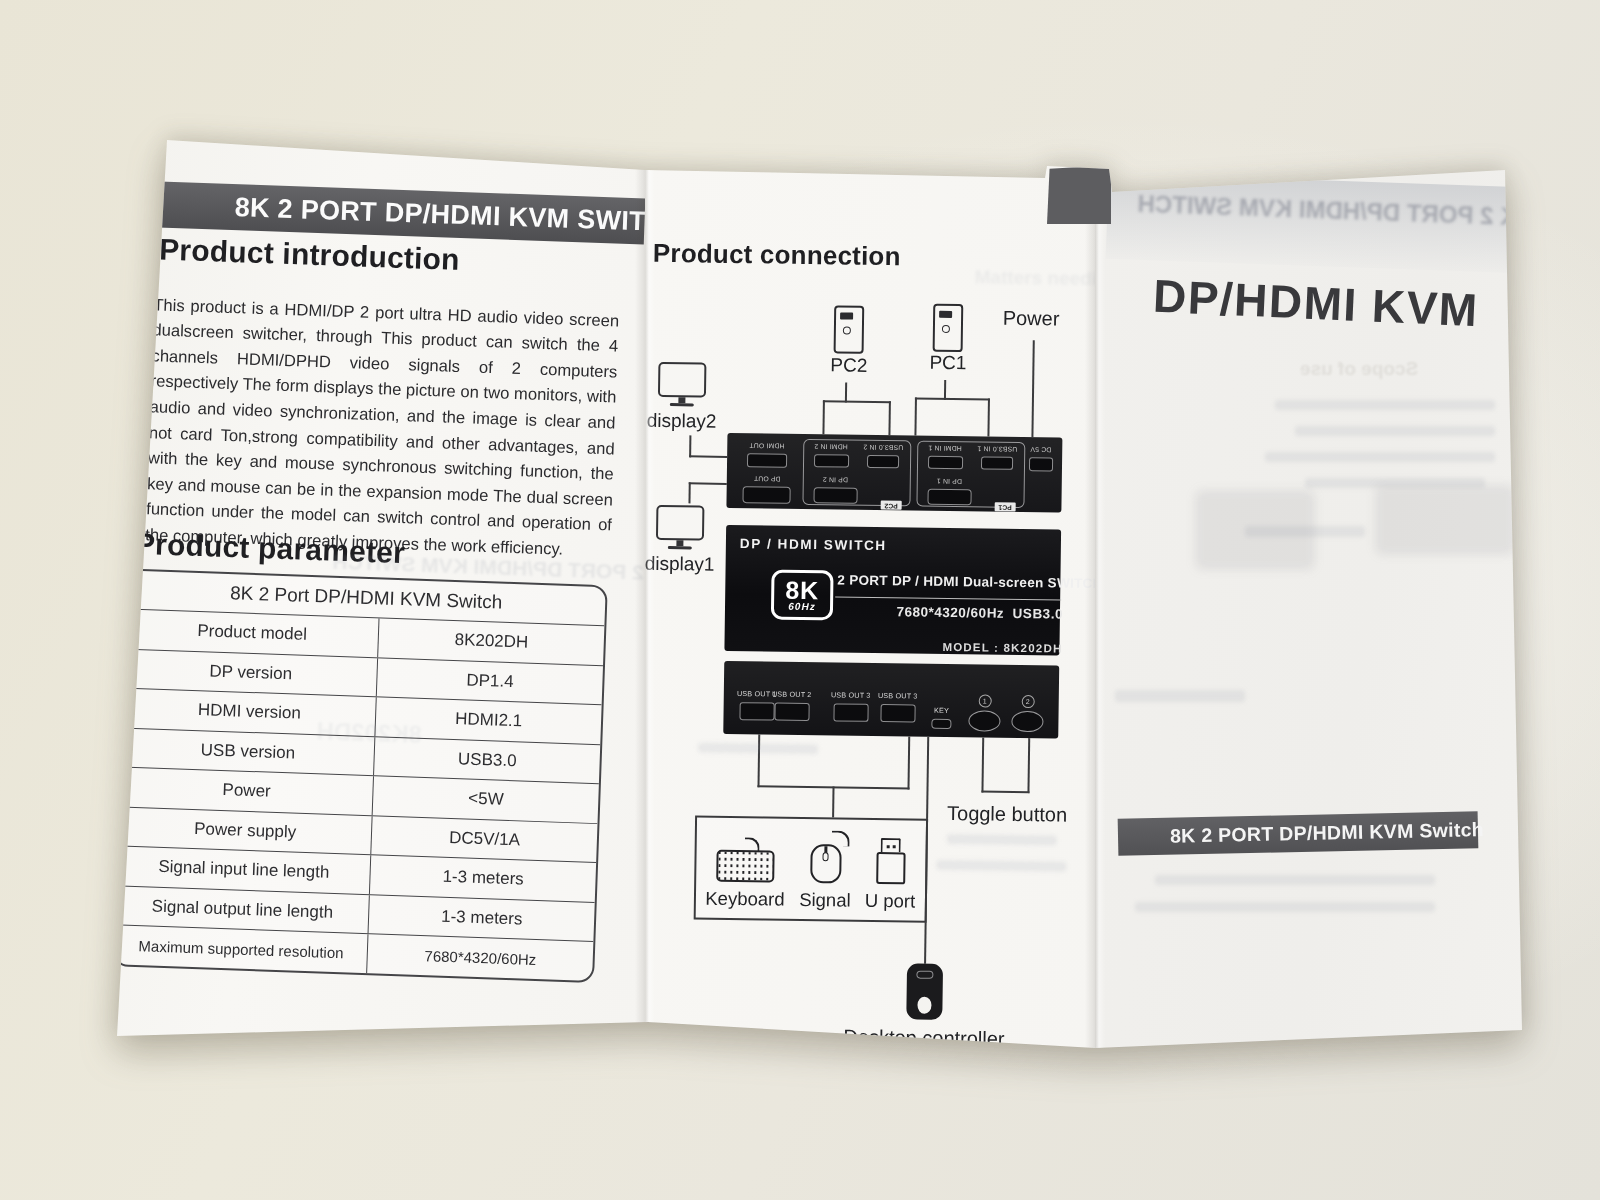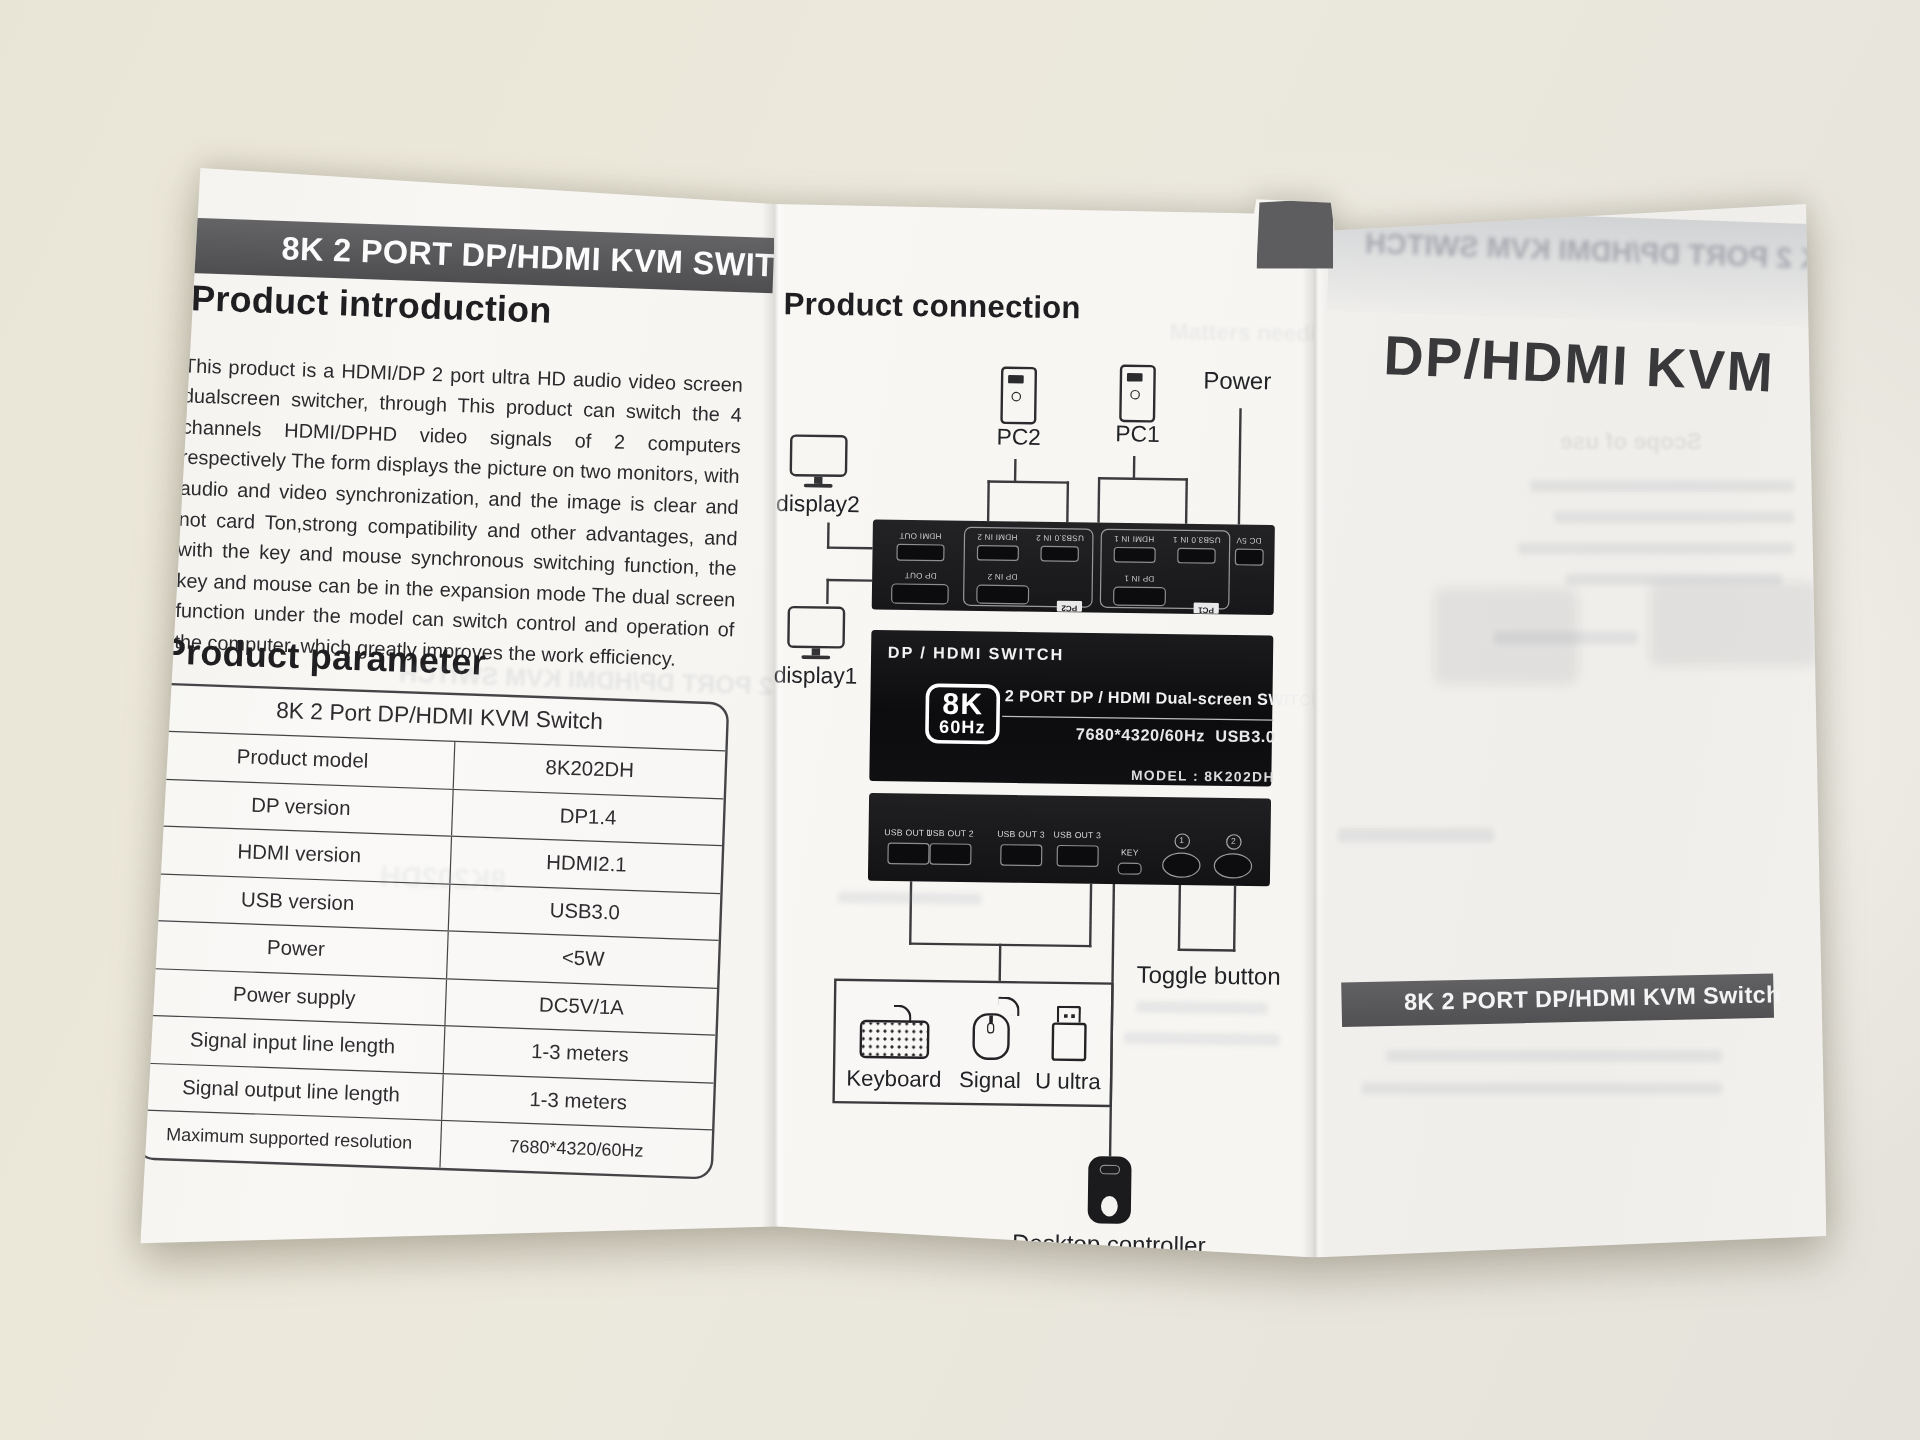--- a/index.html
+++ b/index.html
@@ -66,21 +66,21 @@
   .plabel{font-size:6.8px;color:#cbcbcb;white-space:nowrap;transform:rotate(180deg);letter-spacing:.2px;}
   .jack{border:1.3px solid #8e8e90;border-radius:3px;background:#0c0c0e;}
   .pgroup{position:absolute;top:5px;height:64px;width:106px;border:1.2px solid #9a9a9c;border-radius:6px;}
   .ptag{position:absolute;bottom:-4px;background:#e9e9e9;color:#1a1a1a;font-size:6.8px;font-weight:700;
     padding:0 4px;line-height:8.5px;transform:rotate(180deg);border-radius:1px;}
   .body{top:394px;height:126px;background:linear-gradient(180deg,#1b1b1e,#0c0c0f 55%,#101013);}
   .brand{position:absolute;left:14px;top:11px;color:#f2f2f2;font-weight:700;font-size:13.5px;letter-spacing:1.6px;white-space:nowrap;}
   .badge{position:absolute;left:46px;top:44px;width:56px;height:44px;border:3px solid #fff;border-radius:11px;
     display:flex;flex-direction:column;align-items:center;justify-content:center;color:#fff;}
   .badge .b8k{font-size:25px;font-weight:700;line-height:22px;letter-spacing:1px;}
-  .badge .b60{font-size:15px;font-weight:700;letter-spacing:1px;}
+  .badge .b60{font-size:10px;font-weight:700;letter-spacing:1px;font-style:italic;}
   .bline1{position:absolute;left:112px;top:46px;width:228px;color:#f0f0f0;font-weight:700;font-size:13.5px;
     letter-spacing:.3px;white-space:nowrap;}
   .brule{position:absolute;left:110px;top:70px;width:226px;height:1.4px;background:#bdbdbd;}
   .bline2{position:absolute;left:112px;top:77px;width:226px;color:#e8e8e8;font-weight:700;font-size:13.5px;
     text-align:right;letter-spacing:.5px;white-space:pre;}
   .bline3{position:absolute;left:112px;top:113px;width:226px;color:#dcdcdc;font-weight:700;font-size:11.5px;
     text-align:right;letter-spacing:1.2px;}
   .front{top:530px;height:73px;background:linear-gradient(180deg,#202022,#131316);}
   .flabel{font-size:7.2px;color:#d9d9d9;white-space:nowrap;letter-spacing:.2px;}
   .nb{width:11px;height:11px;border:1px solid #a8a8a8;border-radius:50%;color:#cfcfcf;font-size:7px;
@@ -337,21 +337,21 @@
               <span class="km-label">Signal</span>
             </div>
             <div class="km-item" style="left:162px;width:64px;">
               <span style="display:flex;flex-direction:column;align-items:center;">
                 <span class="ud-cap">
                     <i></i>
                     <i></i>
                   </span>
                   <span class="ud-body"></span>
               </span>
-              <span class="km-label">U ultra</span>
+              <span class="km-label">U port</span>
             </div>
           </div>
 
           <div class="controller">
             <span class="logo"></span>
             <span class="hole"></span>
           </div>
           <div class="dlab" style="left:200px;top:893px;width:180px;font-size:20px;">Desktop controller</div>
 
           <div class="gbar" style="left:60px;top:612px;width:120px;height:10px;"></div>

